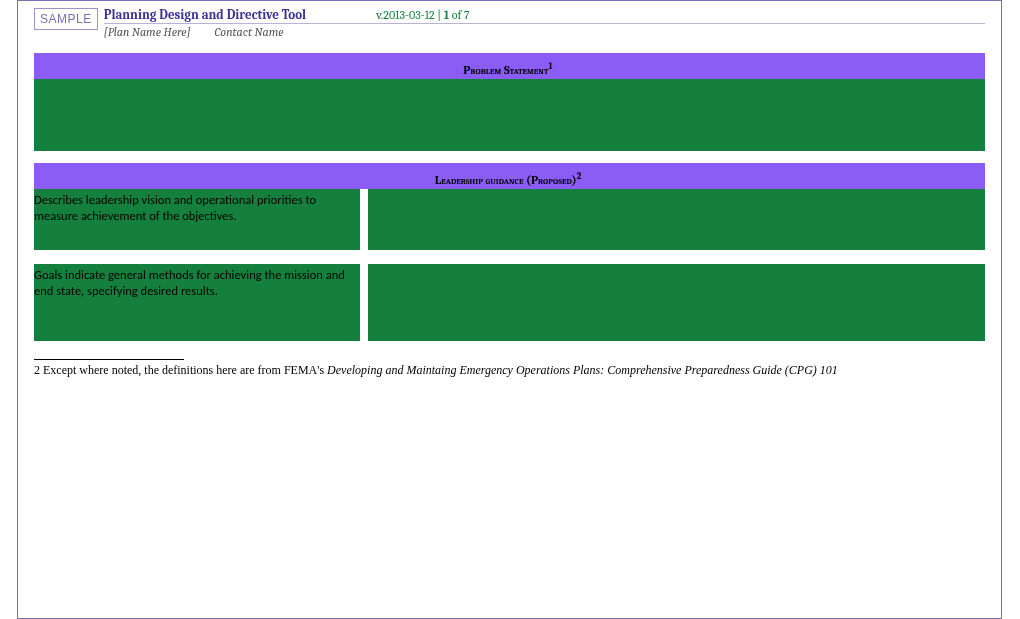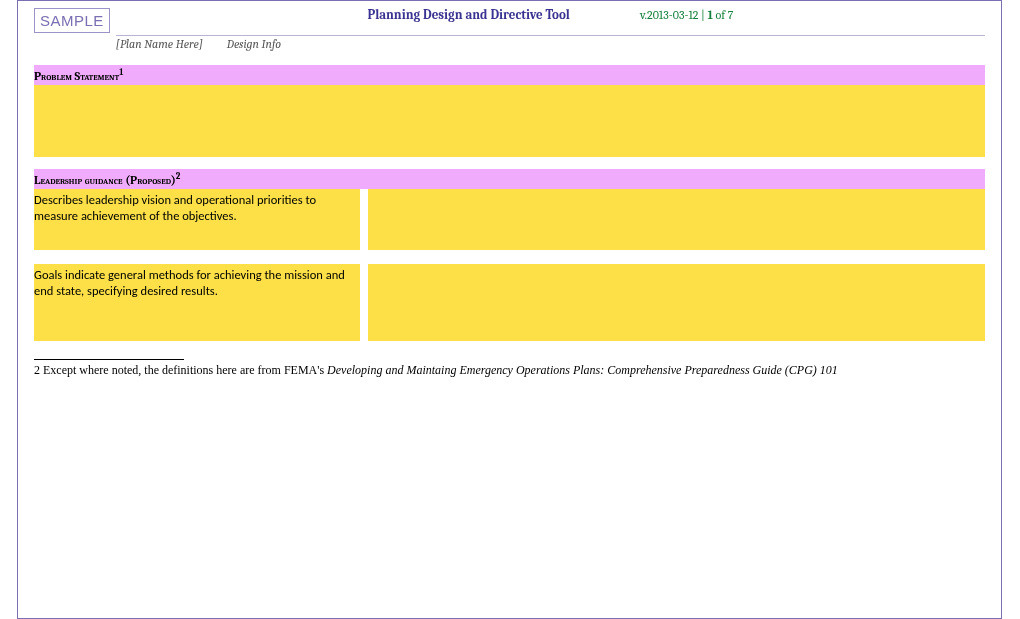--- a/index.html
+++ b/index.html
@@ -26,35 +26,34 @@
   .header-wrap {
     display: flex;
     align-items: flex-start;
     gap: 6px;
     margin-bottom: 14px;
   }
   .sample-badge {
     border: 1px solid #9a94c8;
     color: #7a6fb3;
     font-family: Arial, Helvetica, sans-serif;
-    font-size: 15px;
+    font-size: 12px;
     letter-spacing: 0.5px;
     padding: 3px 5px;
     margin-top: 1px;
   }
   .header-lines {
     flex: 1;
   }
   .header-line1 {
     display: flex;
     align-items: baseline;
     border-bottom: 1px solid #b9b3d6;
-    padding-bottom: 12px;
+    padding-bottom: 0;
     min-height: 16px;
-    justify-content: center;
   }
   .doc-title {
     color: #3a3391;
     font-family: Cambria, Georgia, serif;
     font-weight: bold;
     font-size: 13px;
   }
   .version-group {
     margin-left: 70px;
     font-family: Cambria, Georgia, serif;
@@ -68,30 +67,31 @@
     font-family: Cambria, Georgia, serif;
     font-style: italic;
     font-size: 12px;
     color: #555;
     padding-top: 1px;
   }
 
   
   .section { width: 100%; border-collapse: collapse; }
   .sec-head {
-    background: #f0abfc;
+    background: #8b5cf6;
     font-family: Cambria, Georgia, serif;
     font-variant: small-caps;
     font-weight: bold;
     font-size: 12px;
-    padding: 2px 3px 2px 0;
+    padding: 8px 3px 2px 0;
     height: 16px;
+    text-align: center;
   }
   .sup { font-size: 9px; vertical-align: super; font-weight: bold; }
-  .light { background: #fde047; }
+  .light { background: #15803d; }
   .grey  { background: #cfcfcf; }
 
   .calibri { font-family: Calibri, Arial, sans-serif; font-size: 12.5px; line-height: 1.25; }
   .pad   { padding: 3px 4px 0 0; }
 
   .col-left  { width: 322px; vertical-align: top; }
   .col-right { vertical-align: top; }
   .gap-col   { width: 6px; background: #fff; }
 
   .footnotes {
@@ -116,21 +116,21 @@
     <div class="sample-badge">SAMPLE</div>
     <div class="header-lines">
       <div class="header-line1">
         <span class="doc-title">Planning Design and Directive Tool</span>
         <span class="version-group">
           <span>v.</span><span>2013-03-12</span><span> | </span><span class="pg-cur">1</span><span> of </span><span>7</span>
         </span>
       </div>
       <div class="header-line2">
         <span>[Plan Name Here]</span>
-        <span>Design Info</span>
+        <span>Contact Name</span>
       </div>
     </div>
   </div>
 
   <table class="section">
     <tbody>
         <tr>
       <td class="sec-head">
         <span>Problem Statement</span><span class="sup">1</span>
       </td>

